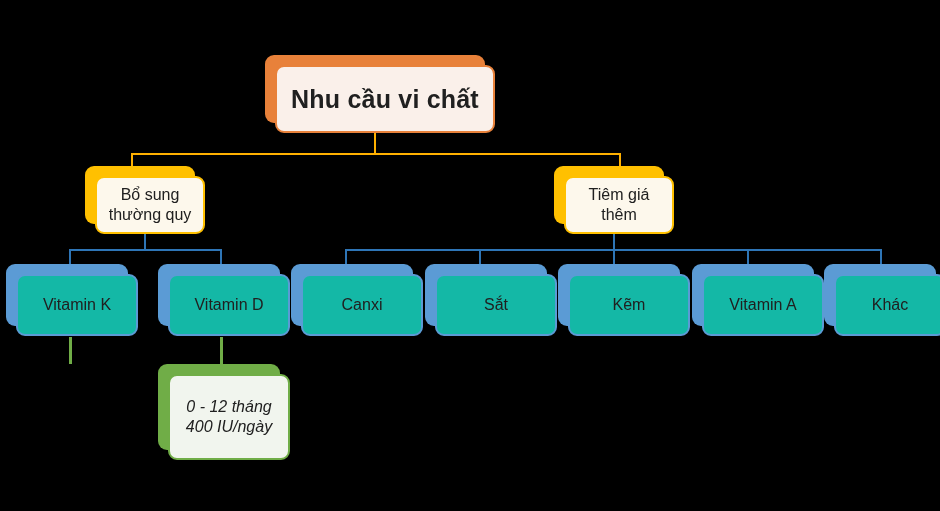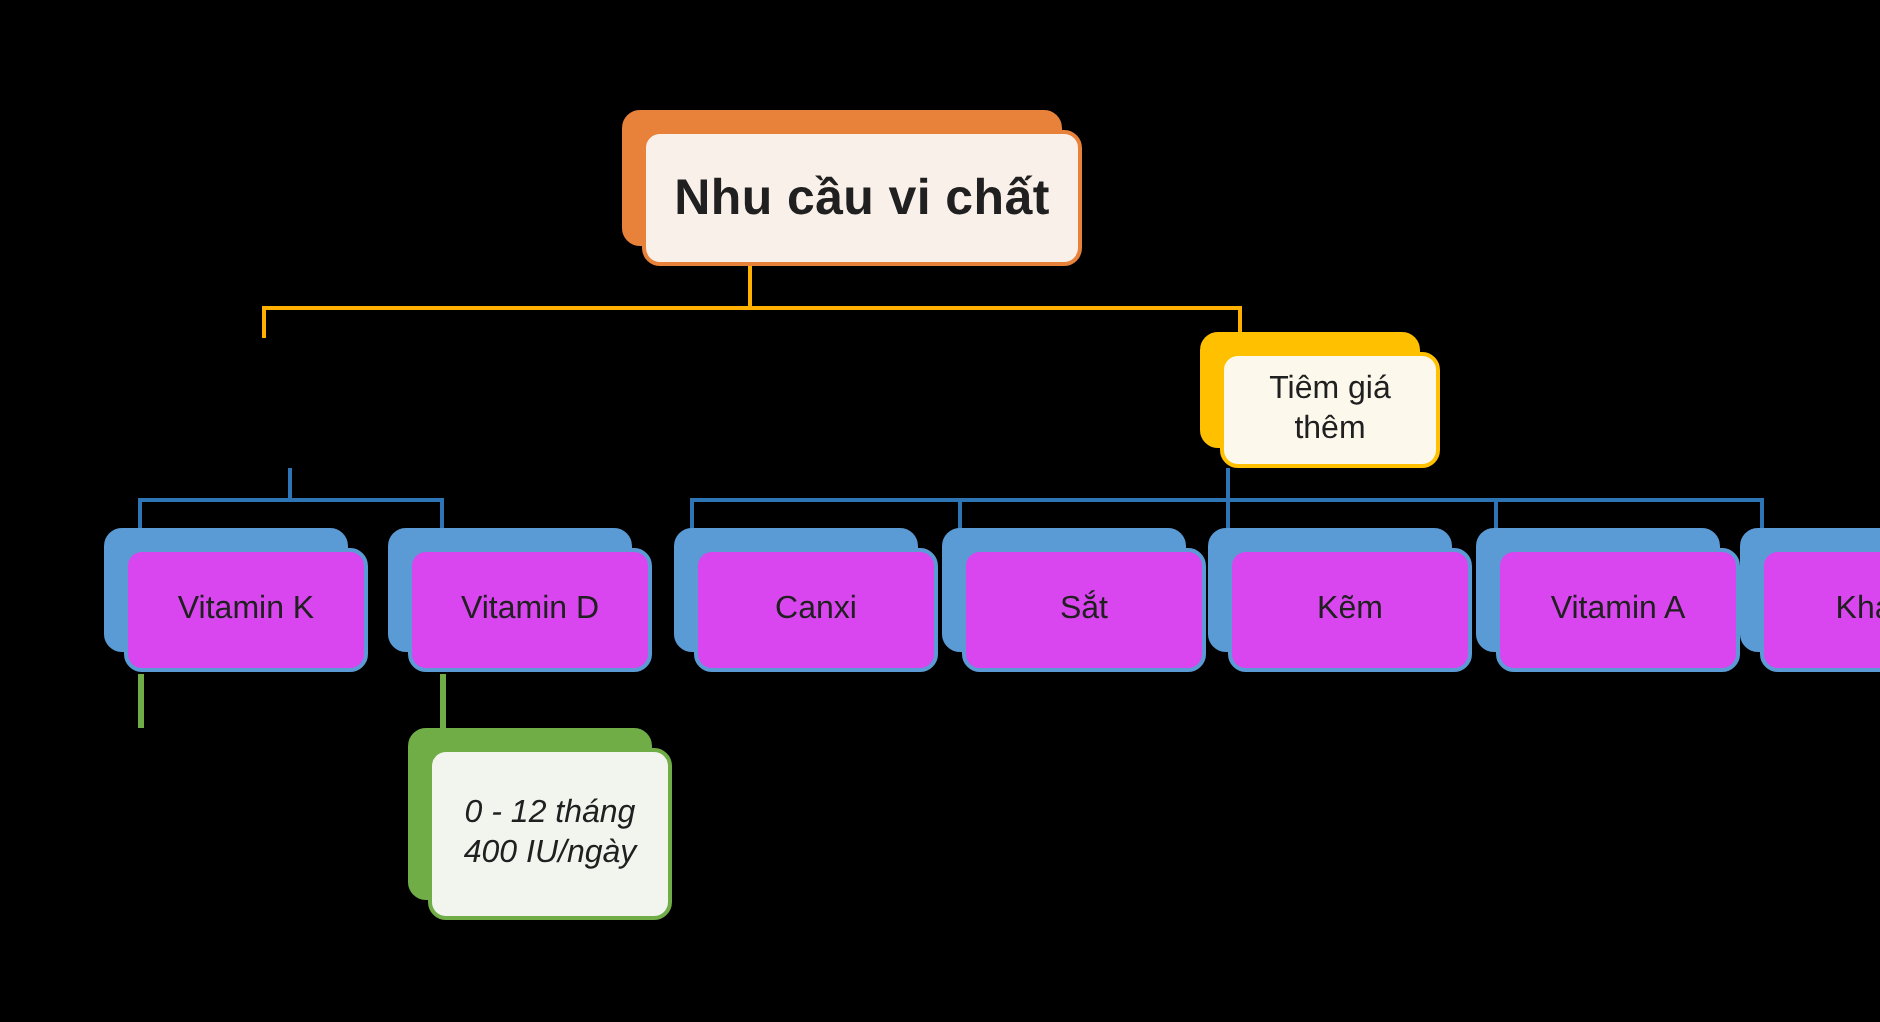--- a/index.html
+++ b/index.html
@@ -13,21 +13,20 @@
     height: 511px;
     background: #000000;
     overflow: hidden;
     font-family: "Liberation Sans", sans-serif;
   }
 
   
   .node {
     position: absolute;
     box-sizing: border-box;
-    margin-left: 46px;
   }
   .node .shadow {
     position: absolute;
     left: 0;
     top: 0;
     width: 100%;
     height: 100%;
     border-radius: 9px;
   }
   .node .card {
@@ -57,21 +56,21 @@
   }
 
   
   .theme-orange .shadow { background: #E8813A; }
   .theme-orange .card   { background: #FAF0EA; border-color: #E8813A; }
 
   .theme-yellow .shadow { background: #FFC000; }
   .theme-yellow .card   { background: #FDF8EC; border-color: #FFC000; }
 
   .theme-blue .shadow   { background: #5B9BD5; }
-  .theme-blue .card     { background: #d946ef; border-color: #5B9BD5; }
+  .theme-blue .card     { background: #14b8a6; border-color: #5B9BD5; }
 
   .theme-green .shadow  { background: #70AD47; }
   .theme-green .card    { background: #F1F5EE; border-color: #70AD47; }
 
   
   .root-text  { font-size: 25px; font-weight: bold; letter-spacing: .2px; }
   .lvl2-text  { font-size: 16px; }
   .lvl3-text  { font-size: 16px; }
   .leaf-text  { font-size: 16px; }
 
@@ -113,41 +112,50 @@
 
   <div class="node theme-orange" style="left:265px; top:55px; width:220px; height:68px;">
     <div class="shadow"></div>
     <div class="card root-text">
       <div class="lines">
         <span>Nhu cầu vi chất</span>
       </div>
     </div>
   </div>
 
+  <div class="node theme-yellow" style="left:85px; top:166px; width:110px; height:58px;">
+    <div class="shadow"></div>
+    <div class="card lvl2-text">
+      <div class="lines">
+        <span>Bổ sung</span>
+        <span>thường quy</span>
+      </div>
+    </div>
+  </div>
 
   <div class="node theme-yellow" style="left:554px; top:166px; width:110px; height:58px;">
     <div class="shadow"></div>
     <div class="card lvl2-text">
       <div class="lines">
         <span>Tiêm giá</span>
         <span>thêm</span>
       </div>
     </div>
   </div>
 
   <div class="node theme-blue" style="left:6px; top:264px; width:122px; height:62px;">
     <div class="shadow"></div>
     <div class="card lvl3-text">
       <div class="lines">
         <span>Vitamin K</span>
       </div>
     </div>
   </div>
 
-  <div class="node theme-blue" style="left:148px; top:264px; width:122px; height:62px;">
+  <div class="node theme-blue" style="left:158px; top:264px; width:122px; height:62px;">
     <div class="shadow"></div>
     <div class="card lvl3-text">
       <div class="lines">
         <span>Vitamin D</span>
       </div>
     </div>
   </div>
 
   <div class="node theme-blue" style="left:425px; top:264px; width:122px; height:62px;">
     <div class="shadow"></div>

